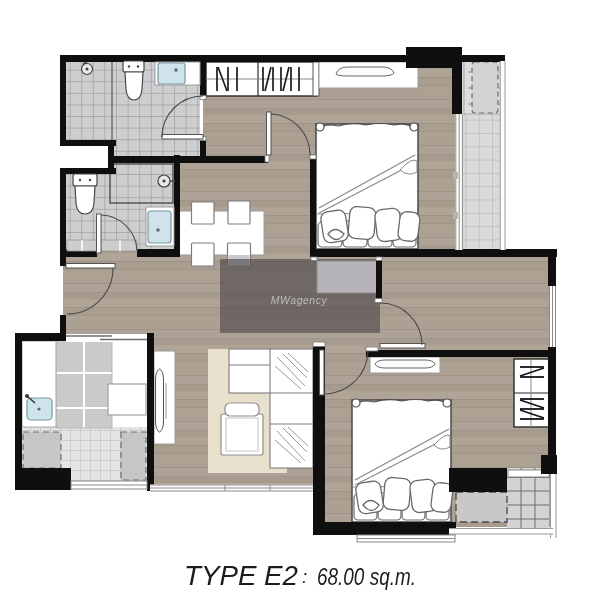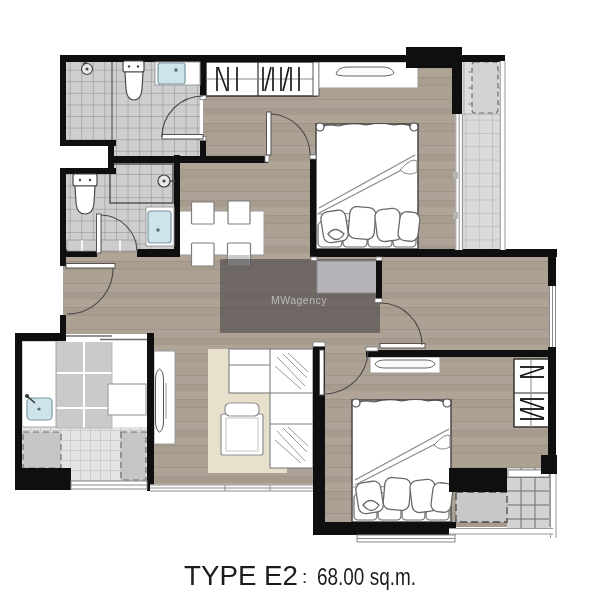--- a/index.html
+++ b/index.html
@@ -1,16 +1,16 @@
 <!DOCTYPE html>
 <html><head>
 <meta charset="utf-8">
 <style>
   html,body{margin:0;padding:0;background:#fff;}
-  #page{position:relative;width:600px;height:594px;background:#c2410c;font-family:"Liberation Sans",sans-serif;}
+  #page{position:relative;width:600px;height:594px;background:#c2410c;font-family:"Liberation Sans",sans-serif;font-style:italic;}
 </style>
 </head>
 <body>
 <div id="page">
 <svg width="600" height="594" viewBox="0 0 600 594">
 <defs>
   <pattern id="wood" width="600" height="46" patternUnits="userSpaceOnUse">
     <rect width="600" height="46" fill="#a89c8f"></rect>
     <rect y="0" width="600" height="7" fill="#aba092"></rect>
     <rect y="7" width="600" height="1" fill="#9f9487"></rect>

